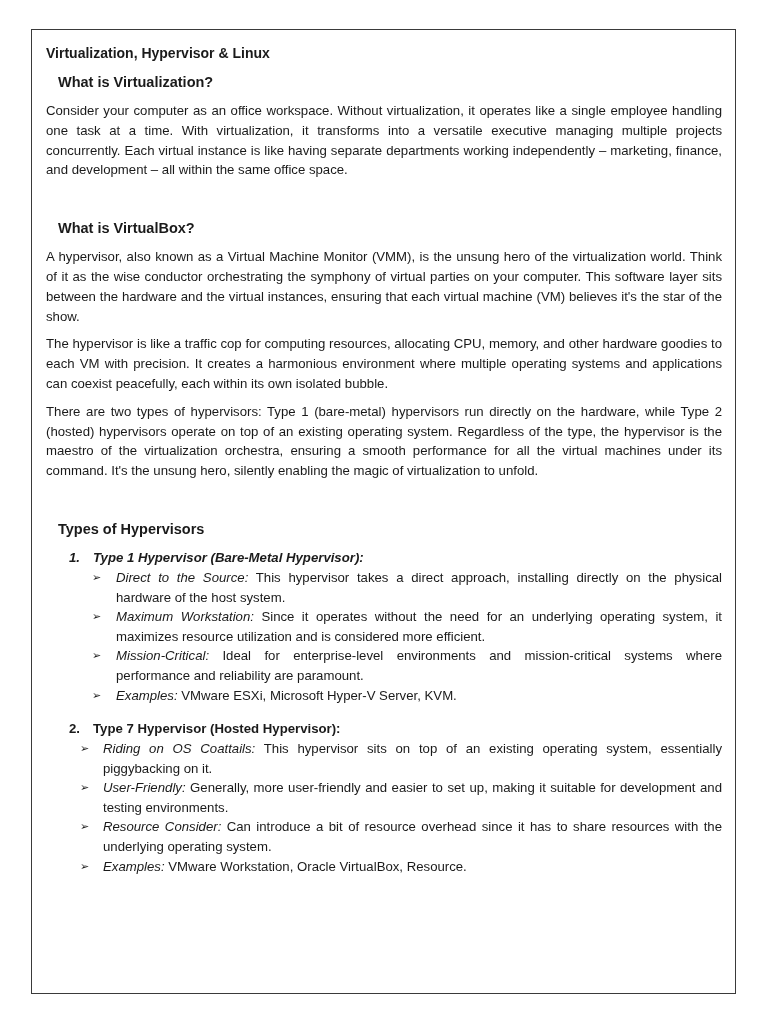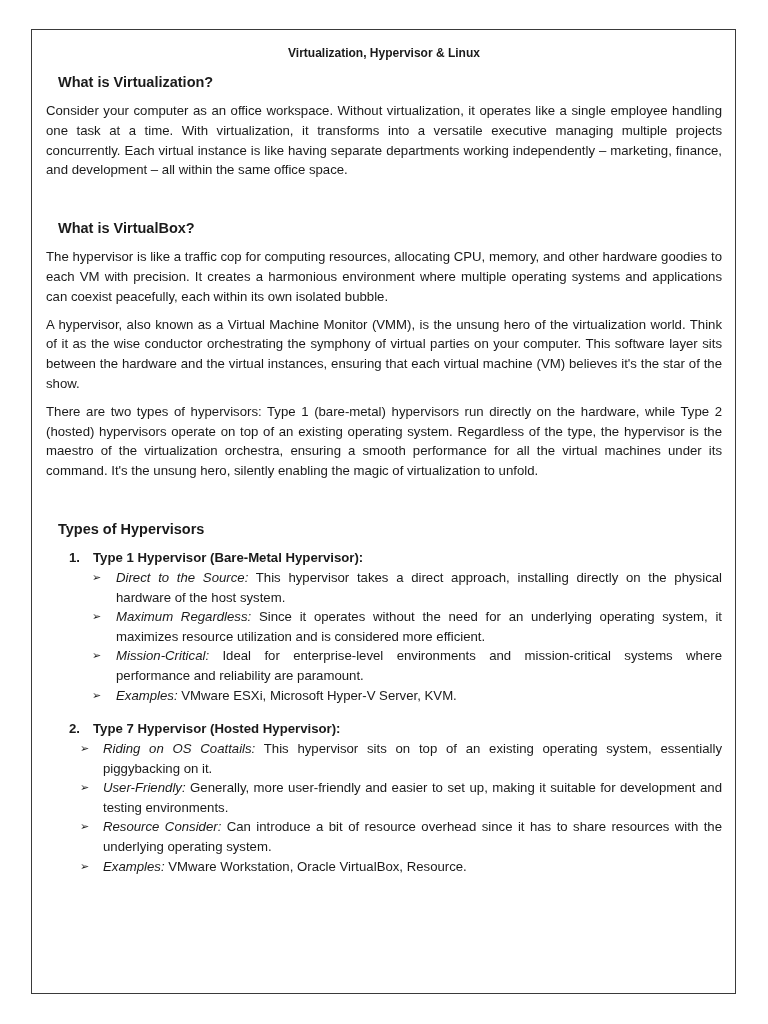--- a/index.html
+++ b/index.html
@@ -1,31 +1,31 @@
 <!DOCTYPE html>
 <html><head>
 <meta charset="utf-8">
 <style>
   html, body { margin: 0; padding: 0; background: #ffffff; }
   body { width: 768px; height: 1024px; position: relative; overflow: hidden;
          font-family: "Liberation Sans", "DejaVu Sans", sans-serif; color: #1a1a1a; }
   .page-frame { position: absolute; left: 31px; top: 29px; width: 705px; height: 965px;
                 border: 1.5px solid #3a3a3a; box-sizing: border-box; }
   .content { position: absolute; left: 46px; top: 44px; width: 676px; }
-  .doc-title { text-align: center; font-weight: bold; font-size: 12px; line-height: 18px; margin: 0 0 10px 0; }
+  .doc-title { font-weight: bold; font-size: 14px; line-height: 18px; margin: 0 0 10px 0; }
   h2 { font-size: 14.5px; font-weight: bold; margin: 0 0 9px 12px; line-height: 20px; }
   p { font-size: 13.2px; line-height: 19.8px; margin: 0 0 8px 0; text-align: justify; }
   .spacer { height: 30px; }
   .num-item { font-size: 13.2px; font-weight: bold; line-height: 20px; margin: 0; }
   .num-item .num { display: inline-block; width: 24px; }
   ul.arrow { list-style: none; margin: 0; padding: 0; }
   ul.arrow li { position: relative; font-size: 13.2px; line-height: 19.6px; text-align: justify; }
   ul.arrow li .bullet { position: absolute; left: 0; top: 0; font-size: 11px; }
   ul.arrow li em { font-style: italic; }
-  .list1 .num-item { padding-left: 23px; }
+  .list1 .num-item { padding-left: 23px; font-style: italic; }
   .list1 ul.arrow li { padding-left: 70px; }
   .list1 ul.arrow li .bullet { left: 46px; }
   .list2 .num-item { padding-left: 23px; }
   .list2 ul.arrow li { padding-left: 57px; }
   .list2 ul.arrow li .bullet { left: 34px; }
   .gap-small { height: 14px; }
 </style>
 </head>
 <body>
 
@@ -33,35 +33,35 @@
 
 <div class="content">
   <div class="doc-title">Virtualization, Hypervisor &amp; Linux</div>
 
   <h2>What is Virtualization?</h2>
   <p>Consider your computer as an office workspace. Without virtualization, it operates like a single employee handling one task at a time. With virtualization, it transforms into a versatile executive managing multiple projects concurrently. Each virtual instance is like having separate departments working independently – marketing, finance, and development – all within the same office space.</p>
 
   <div class="spacer"></div>
 
   <h2>What is VirtualBox?</h2>
+  <p>A hypervisor, also known as a Virtual Machine Monitor (VMM), is the unsung hero of the virtualization world. Think of it as the wise conductor orchestrating the symphony of virtual parties on your computer. This software layer sits between the hardware and the virtual instances, ensuring that each virtual machine (VM) believes it's the star of the show.</p>
   <p>The hypervisor is like a traffic cop for computing resources, allocating CPU, memory, and other hardware goodies to each VM with precision. It creates a harmonious environment where multiple operating systems and applications can coexist peacefully, each within its own isolated bubble.</p>
-  <p>A hypervisor, also known as a Virtual Machine Monitor (VMM), is the unsung hero of the virtualization world. Think of it as the wise conductor orchestrating the symphony of virtual parties on your computer. This software layer sits between the hardware and the virtual instances, ensuring that each virtual machine (VM) believes it's the star of the show.</p>
   <p>There are two types of hypervisors: Type 1 (bare-metal) hypervisors run directly on the hardware, while Type 2 (hosted) hypervisors operate on top of an existing operating system. Regardless of the type, the hypervisor is the maestro of the virtualization orchestra, ensuring a smooth performance for all the virtual machines under its command. It's the unsung hero, silently enabling the magic of virtualization to unfold.</p>
 
   <div class="spacer"></div>
 
   <h2>Types of Hypervisors</h2>
 
   <div class="list1">
     <div class="num-item">
       <span class="num">1.</span><span>Type 1 Hypervisor (Bare-Metal Hypervisor):</span>
     </div>
     <ul class="arrow">
       <li><span class="bullet">➢</span><em>Direct to the Source:</em><span> This hypervisor takes a direct approach, installing directly on the physical hardware of the host system.</span></li>
-      <li><span class="bullet">➢</span><em>Maximum Regardless:</em><span> Since it operates without the need for an underlying operating system, it maximizes resource utilization and is considered more efficient.</span></li>
+      <li><span class="bullet">➢</span><em>Maximum Workstation:</em><span> Since it operates without the need for an underlying operating system, it maximizes resource utilization and is considered more efficient.</span></li>
       <li><span class="bullet">➢</span><em>Mission-Critical:</em><span> Ideal for enterprise-level environments and mission-critical systems where performance and reliability are paramount.</span></li>
       <li><span class="bullet">➢</span><em>Examples:</em><span> VMware ESXi, Microsoft Hyper-V Server, KVM.</span></li>
     </ul>
   </div>
 
   <div class="gap-small"></div>
 
   <div class="list2">
     <div class="num-item">
       <span class="num">2.</span><span>Type 7 Hypervisor (Hosted Hypervisor):</span>

